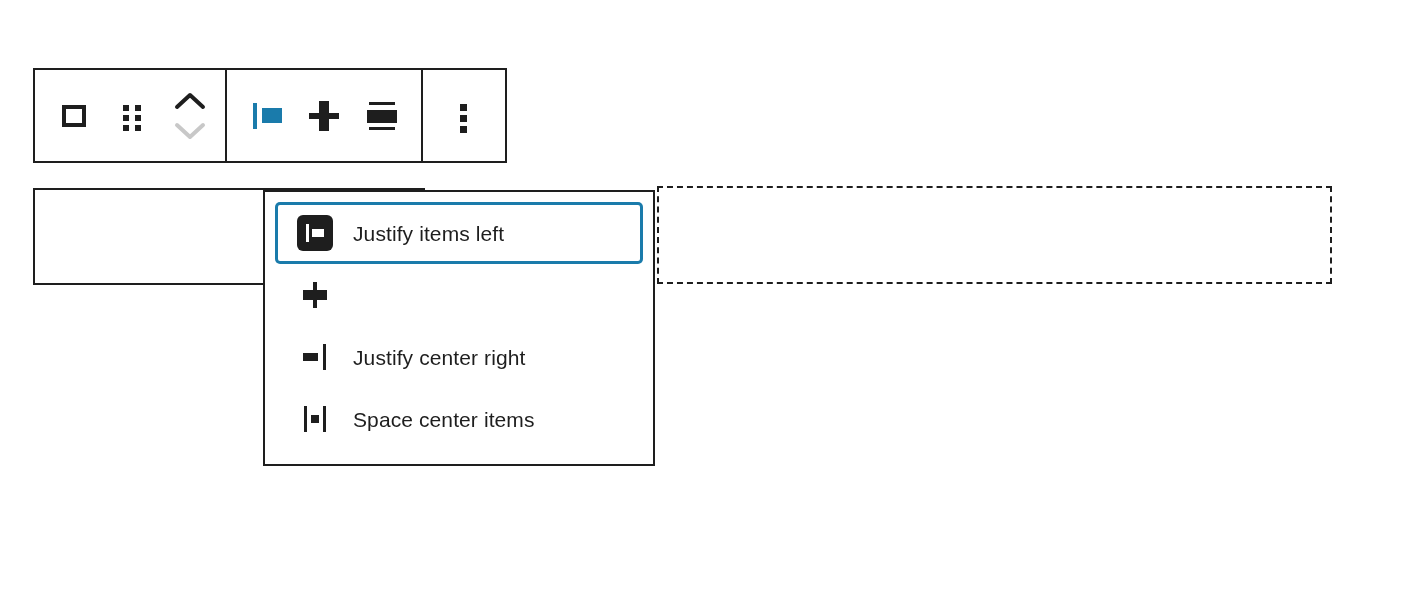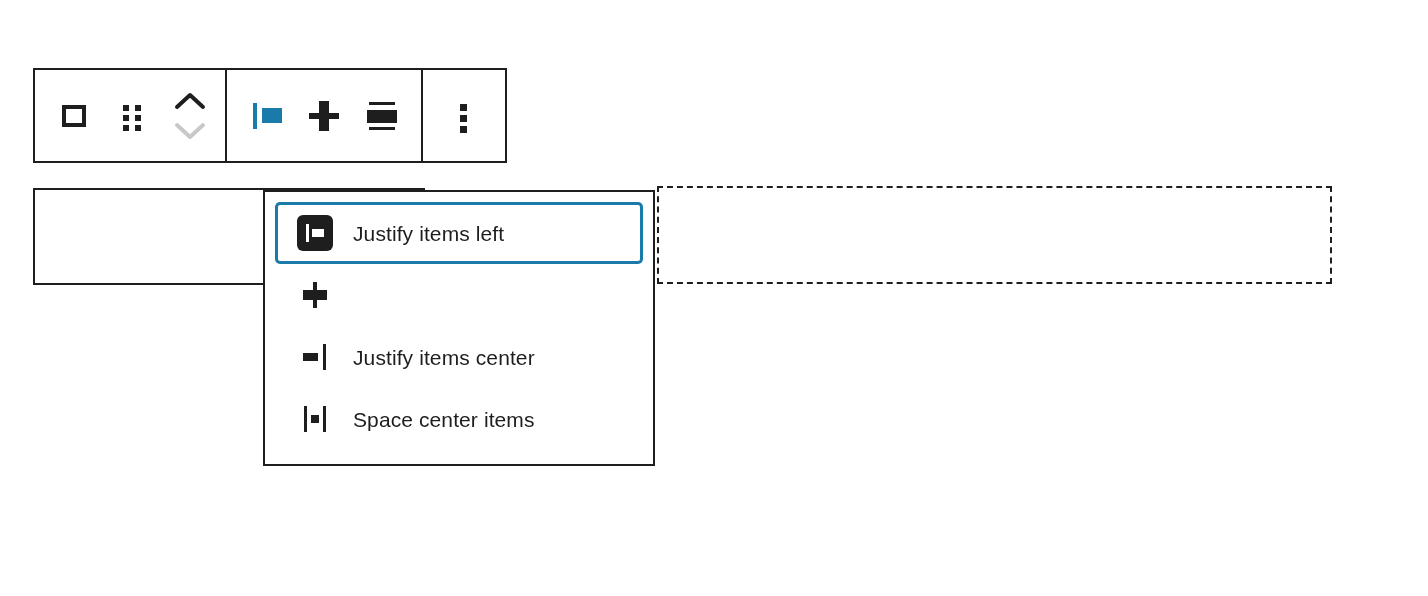--- a/index.html
+++ b/index.html
@@ -241,21 +241,21 @@
     </span>
   </button>
 
   <button class="menu-item">
     <span class="menu-icon">
       <svg width="30" height="30" viewBox="0 0 30 30" aria-hidden="true">
         <rect x="3" y="11" width="15" height="8" fill="#1e1e1e"></rect>
         <rect x="23" y="2" width="3" height="26" fill="#1e1e1e"></rect>
       </svg>
     </span>
-    <span class="menu-label">Justify items center</span>
+    <span class="menu-label">Justify center right</span>
   </button>
 
   <button class="menu-item">
     <span class="menu-icon">
       <svg width="30" height="30" viewBox="0 0 30 30" aria-hidden="true">
         <rect x="4" y="2" width="3" height="26" fill="#1e1e1e"></rect>
         <rect x="11" y="11" width="8" height="8" fill="#1e1e1e"></rect>
         <rect x="23" y="2" width="3" height="26" fill="#1e1e1e"></rect>
       </svg>
     </span>

